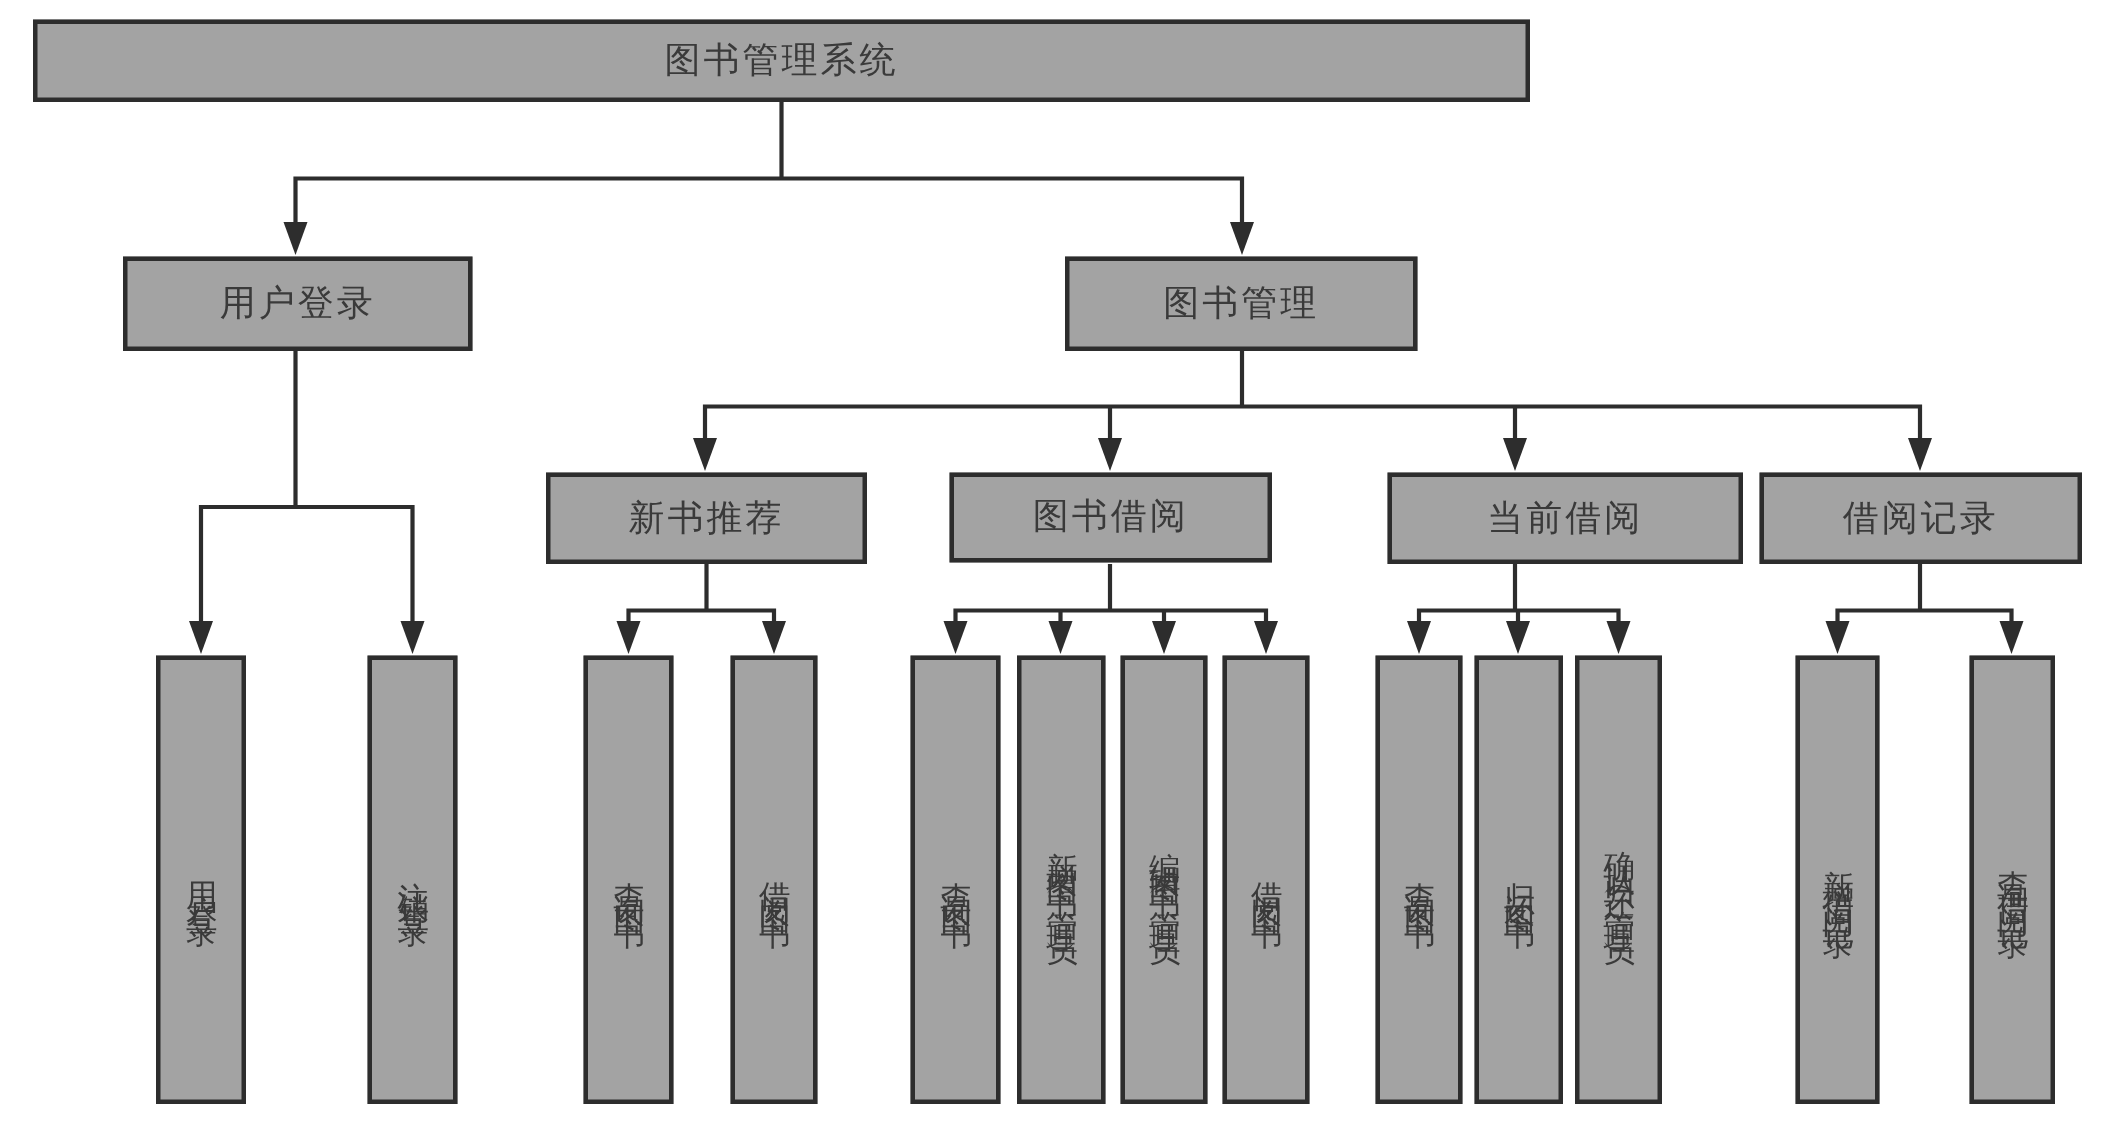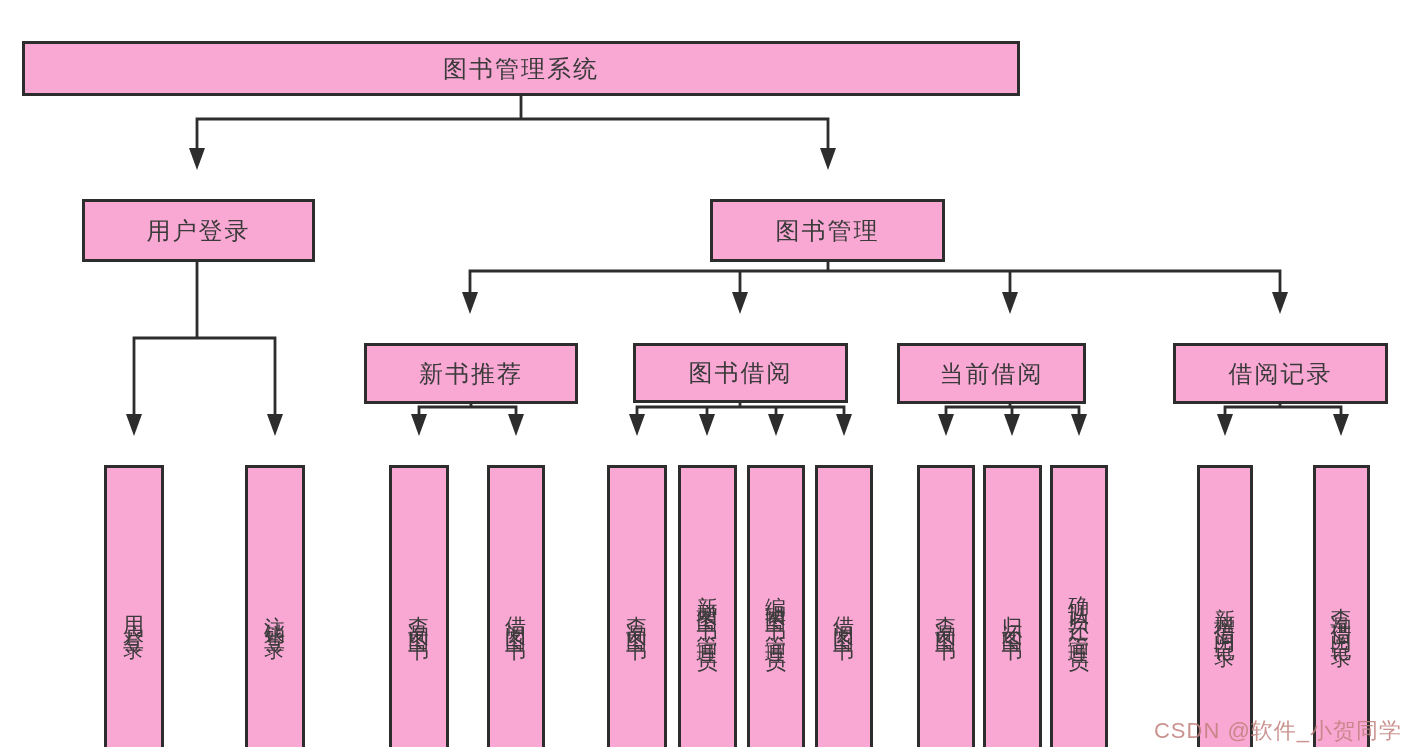--- a/index.html
+++ b/index.html
@@ -12,27 +12,26 @@
     overflow: hidden;
   }
   #connectors {
     position: absolute;
     left: 0; top: 0;
     width: 1405px; height: 747px;
   }
   .box {
     position: absolute;
     box-sizing: border-box;
-    background: #f9a8d4;
+    background: #a3a3a3;
     border: 3px solid #2d2d2d;
     display: flex;
     align-items: center;
     justify-content: center;
     color: #3a3a3a;
-    margin-top: 28px;
   }
   .box.h span {
     font-size: 24px;
     letter-spacing: 2px;
     white-space: nowrap;
     line-height: 1;
   }
   .box.v span {
     writing-mode: vertical-rl;
     text-orientation: mixed;
@@ -125,21 +124,21 @@
   <div class="box h" style="left:364px;top:315px;width:214px;height:61px">
     <span>新书推荐</span>
   </div>
 
   <div class="box h" style="left:710px;top:171px;width:235px;height:63px">
     <span>图书管理</span>
   </div>
   <div class="box h" style="left:633px;top:315px;width:215px;height:60px">
     <span>图书借阅</span>
   </div>
-  <div class="box h" style="left:897px;top:315px;width:189px;height:61px">
+  <div class="box h" style="left:925px;top:315px;width:237px;height:61px">
     <span>当前借阅</span>
   </div>
   <div class="box h" style="left:1173px;top:315px;width:215px;height:61px">
     <span>借阅记录</span>
   </div>
 
   <div class="box v" style="left:104px;top:437px;width:60px;height:299px">
     <span>用户登录</span>
   </div>
   <div class="box v" style="left:245px;top:437px;width:60px;height:299px">
@@ -176,15 +175,14 @@
     <span>确认归还（管理员）</span>
   </div>
 
   <div class="box v" style="left:1197px;top:437px;width:56px;height:299px">
     <span>新增借阅记录</span>
   </div>
   <div class="box v" style="left:1313px;top:437px;width:57px;height:299px">
     <span>查询借阅记录</span>
   </div>
 
-  <div id="watermark">CSDN @软件_小贺同学</div>
 
 </div>
 
 </body></html>

